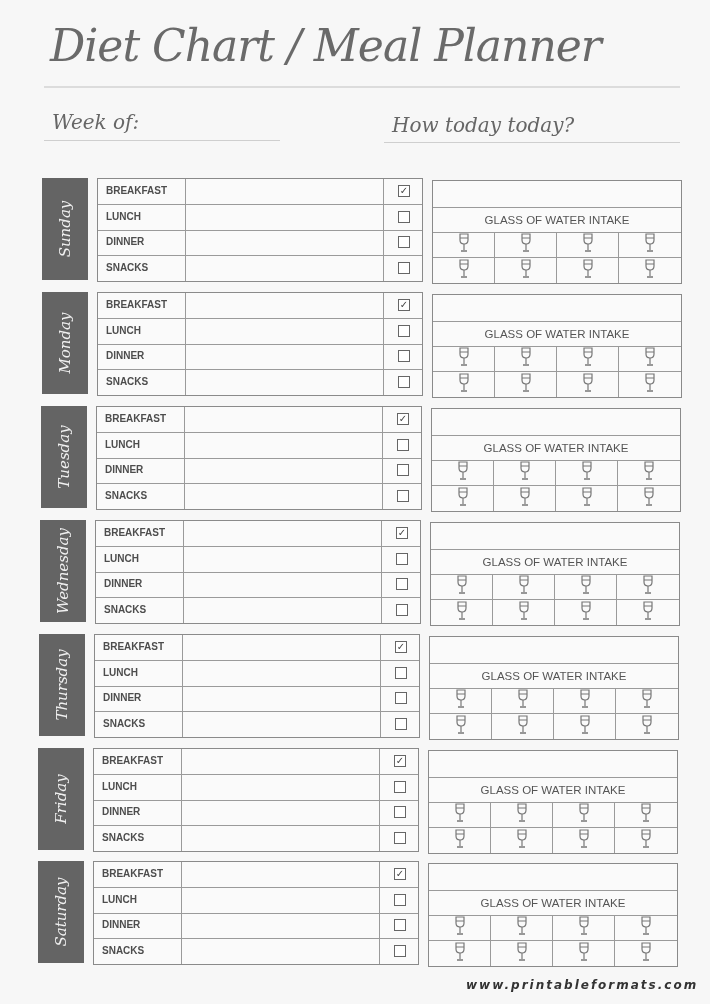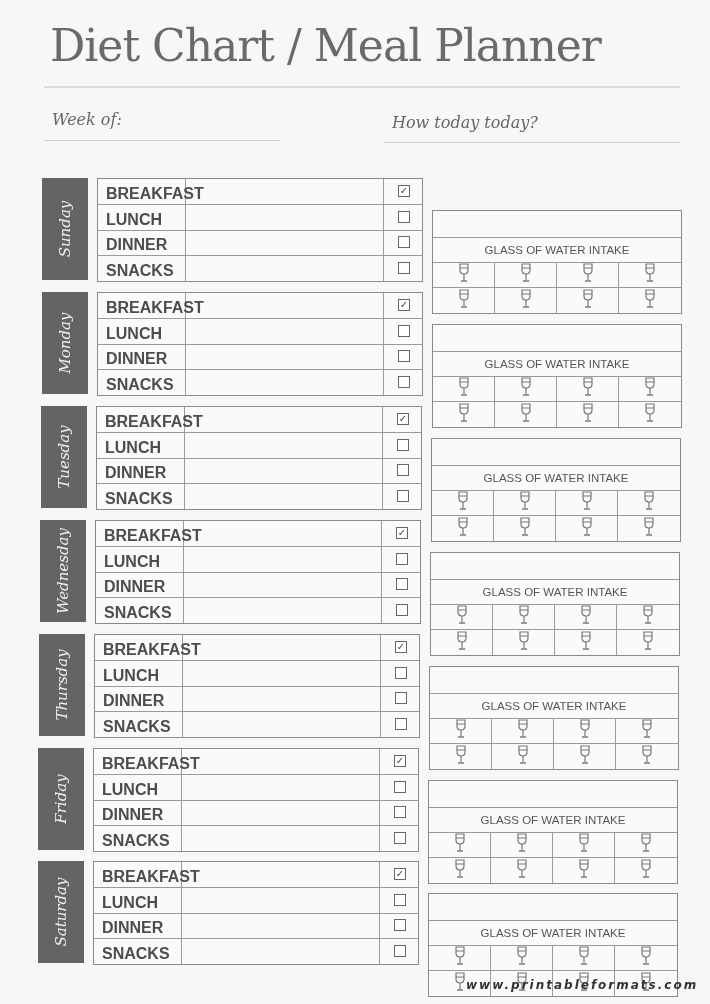--- a/index.html
+++ b/index.html
@@ -1,34 +1,34 @@
 <!DOCTYPE html>
 <html><head>
 <meta charset="utf-8">
 <style>
   html, body { margin:0; padding:0; }
   body { width:710px; height:1004px; background:#f7f7f7; position:relative; overflow:hidden;
          font-family:"Liberation Sans", sans-serif; color:#555; }
-  .title { position:absolute; left:50px; top:20px; font-family:"DejaVu Serif", serif; 
+  .title { position:absolute; left:50px; top:20px; font-family:"DejaVu Serif", serif; font-style:italic;
            font-size:44px; color:#6a6a6a; letter-spacing:-1px; }
   .hr-top { position:absolute; left:44px; top:86px; width:636px; height:2px; background:#dcdcdc; }
-  .lbl { position:absolute; font-family:"DejaVu Serif", serif; font-style:italic; font-size:16px; color:#666;text-align:center; }
+  .lbl { position:absolute; font-family:"DejaVu Serif", serif; font-style:italic; font-size:20px; color:#666;text-align:center; }
   .line { position:absolute; height:1px; background:#cfcfcf; }
   .day { position:absolute; width:640px; height:104px; }
   .tab { position:absolute; left:0; top:0; width:46px; height:102px; background:#646464; }
   .tab span { position:absolute; left:50%; top:50%; transform:translate(-50%,-50%) rotate(-90deg);
               color:#f0f0f0; font-family:"DejaVu Serif", serif; font-style:italic; font-size:15px; white-space:nowrap; }
   .meals { position:absolute; left:55px; top:0; width:324px; height:102px; border:1px solid #8a8a8a; background:#fafafa; }
   .mrow { position:absolute; left:0; width:324px; height:25px; border-bottom:1px solid #9a9a9a; }
   .mrow:last-child { border-bottom:none; }
-  .mname { position:absolute; left:8px; top:6px; font-size:16px; font-weight:bold; color:#4d4d4d; }
+  .mname { position:absolute; left:8px; top:6px; font-size:10px; font-weight:bold; color:#4d4d4d; }
   .vsep1 { position:absolute; left:87px; top:0; width:1px; height:102px; background:#9a9a9a; }
   .vsep2 { position:absolute; left:285px; top:0; width:1px; height:102px; background:#9a9a9a; }
   .cb { position:absolute; left:300px; top:6px; width:10px; height:10px; border:1.3px solid #666; background:#fff; font-size:10px; line-height:10px; text-align:center; color:#444; }
-  .water { position:absolute; left:390px; top:2px; width:248px; height:102px; border:1px solid #8a8a8a; background:#fafafa;margin-top:30px; }
+  .water { position:absolute; left:390px; top:2px; width:248px; height:102px; border:1px solid #8a8a8a; background:#fafafa; }
   .wtop { position:absolute; left:0; top:0; width:248px; height:26px; border-bottom:1px solid #9a9a9a; }
   .wtitle { position:absolute; left:0; top:27px; width:248px; height:24px; border-bottom:1px solid #9a9a9a;
             text-align:center; font-size:11.5px; line-height:24px; color:#555; }
   .wgrid { position:absolute; left:0; top:52px; width:248px; height:50px; display:grid;
            grid-template-columns:repeat(4,1fr); grid-template-rows:repeat(2,1fr); }
   .wcell { border-right:1px solid #9a9a9a; border-bottom:1px solid #9a9a9a; display:flex; align-items:center; justify-content:center; }
   .wcell:nth-child(4n) { border-right:none; }
   .wcell:nth-child(n+5) { border-bottom:none; }
   .footer { position:absolute; left:466px; top:978px; font-family:"DejaVu Sans", sans-serif; font-style:italic; font-weight:bold;
             font-size:12px; letter-spacing:2px; color:#333; }

